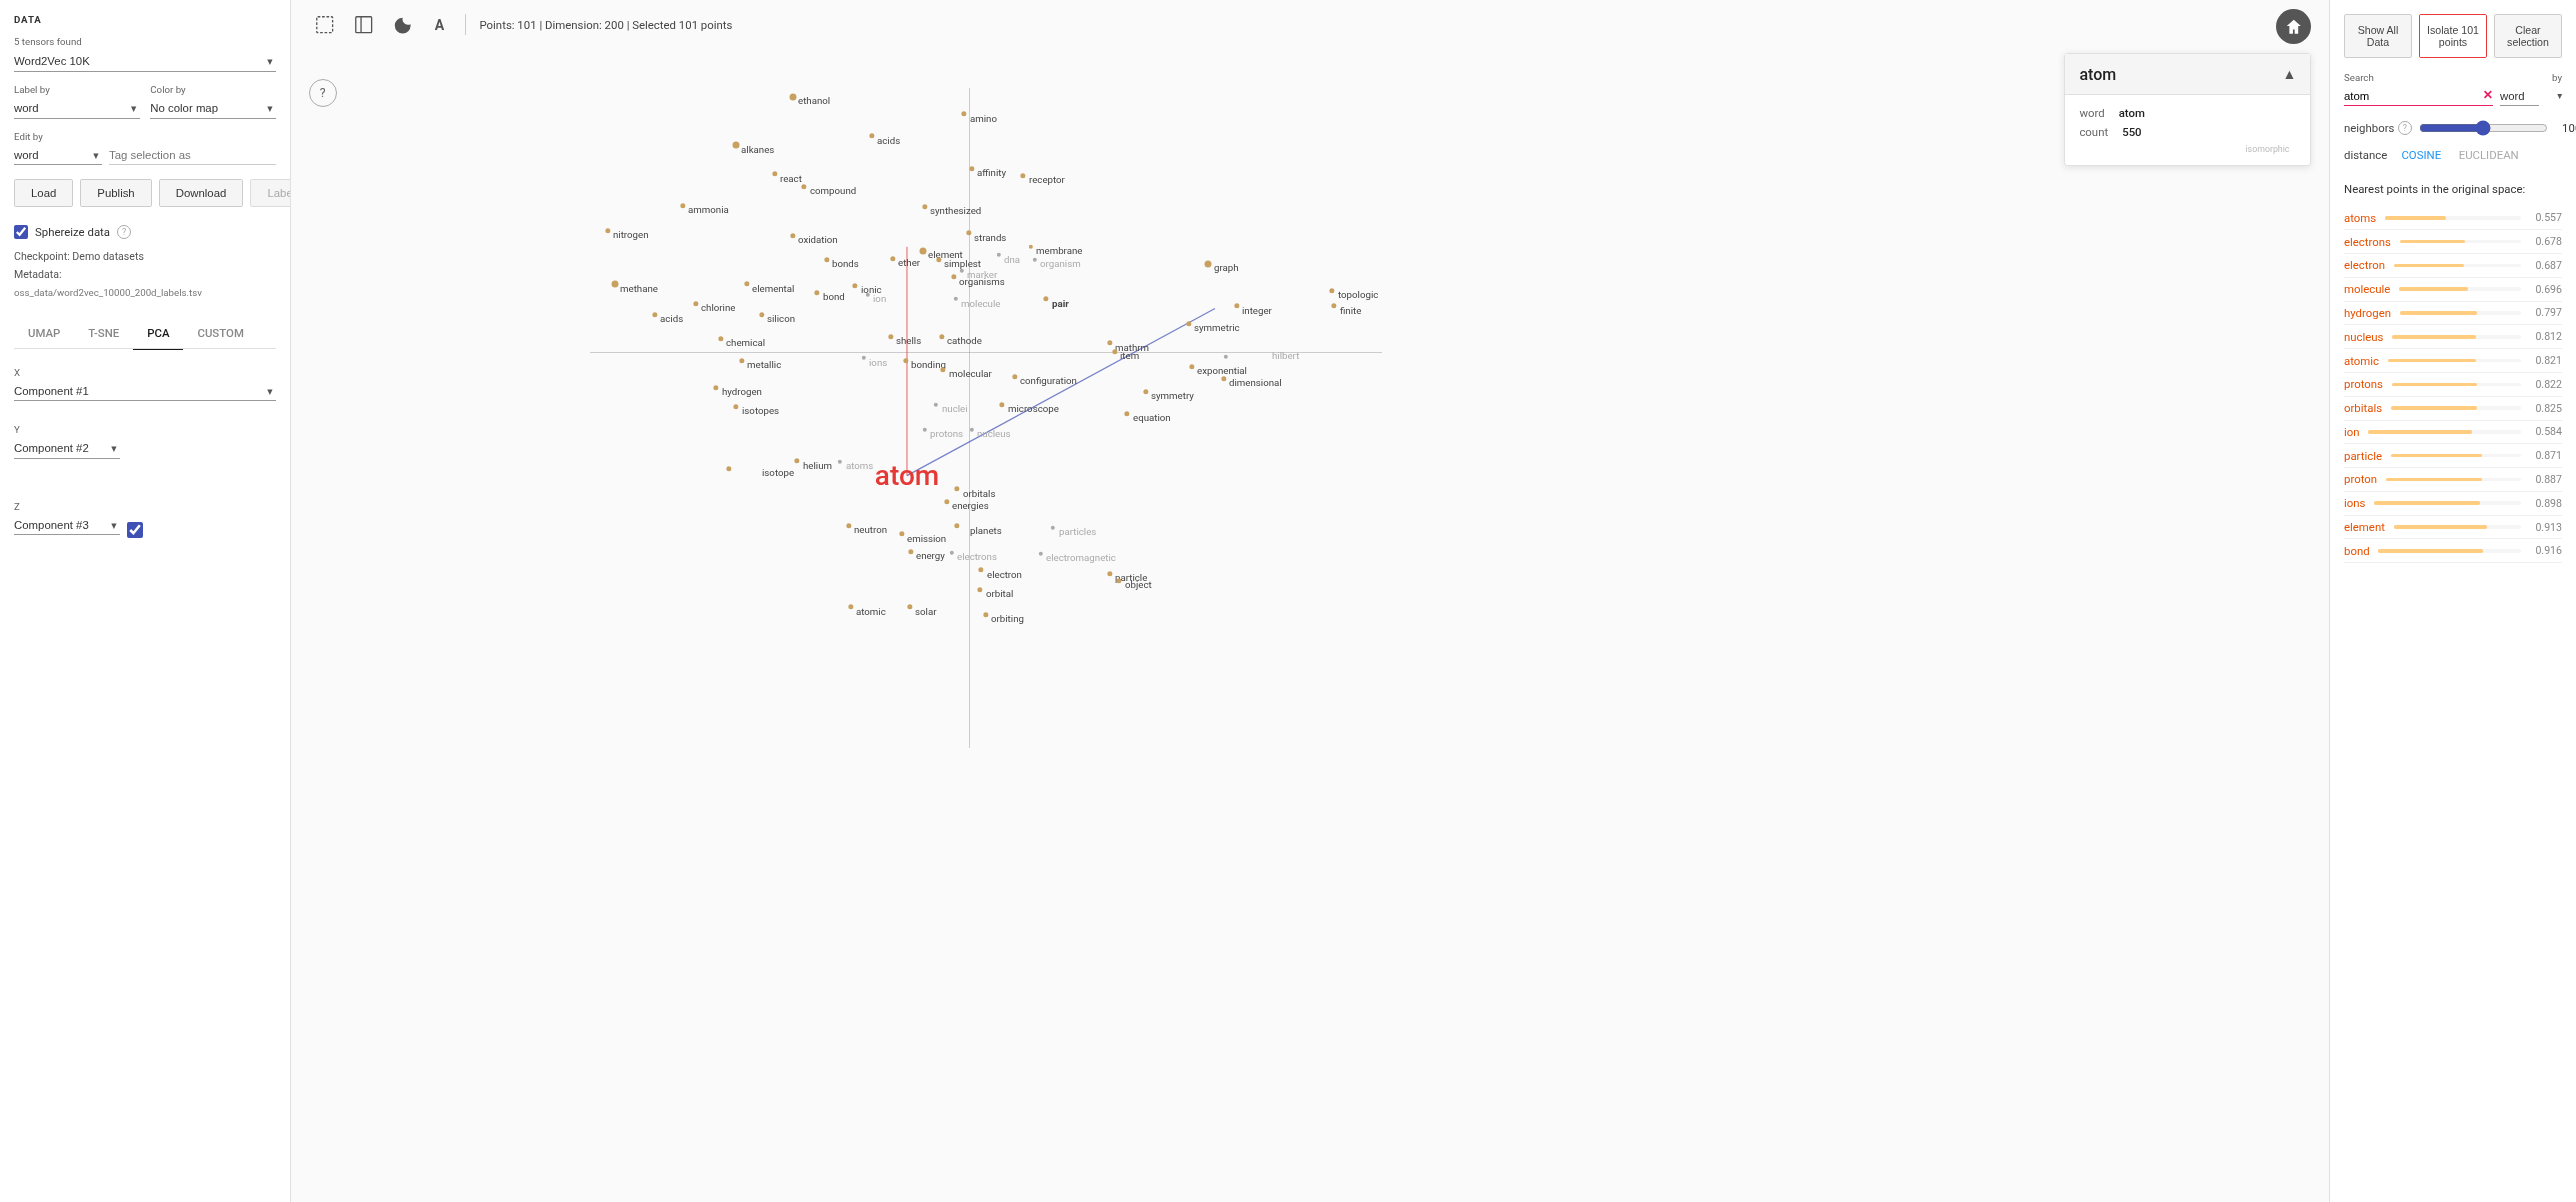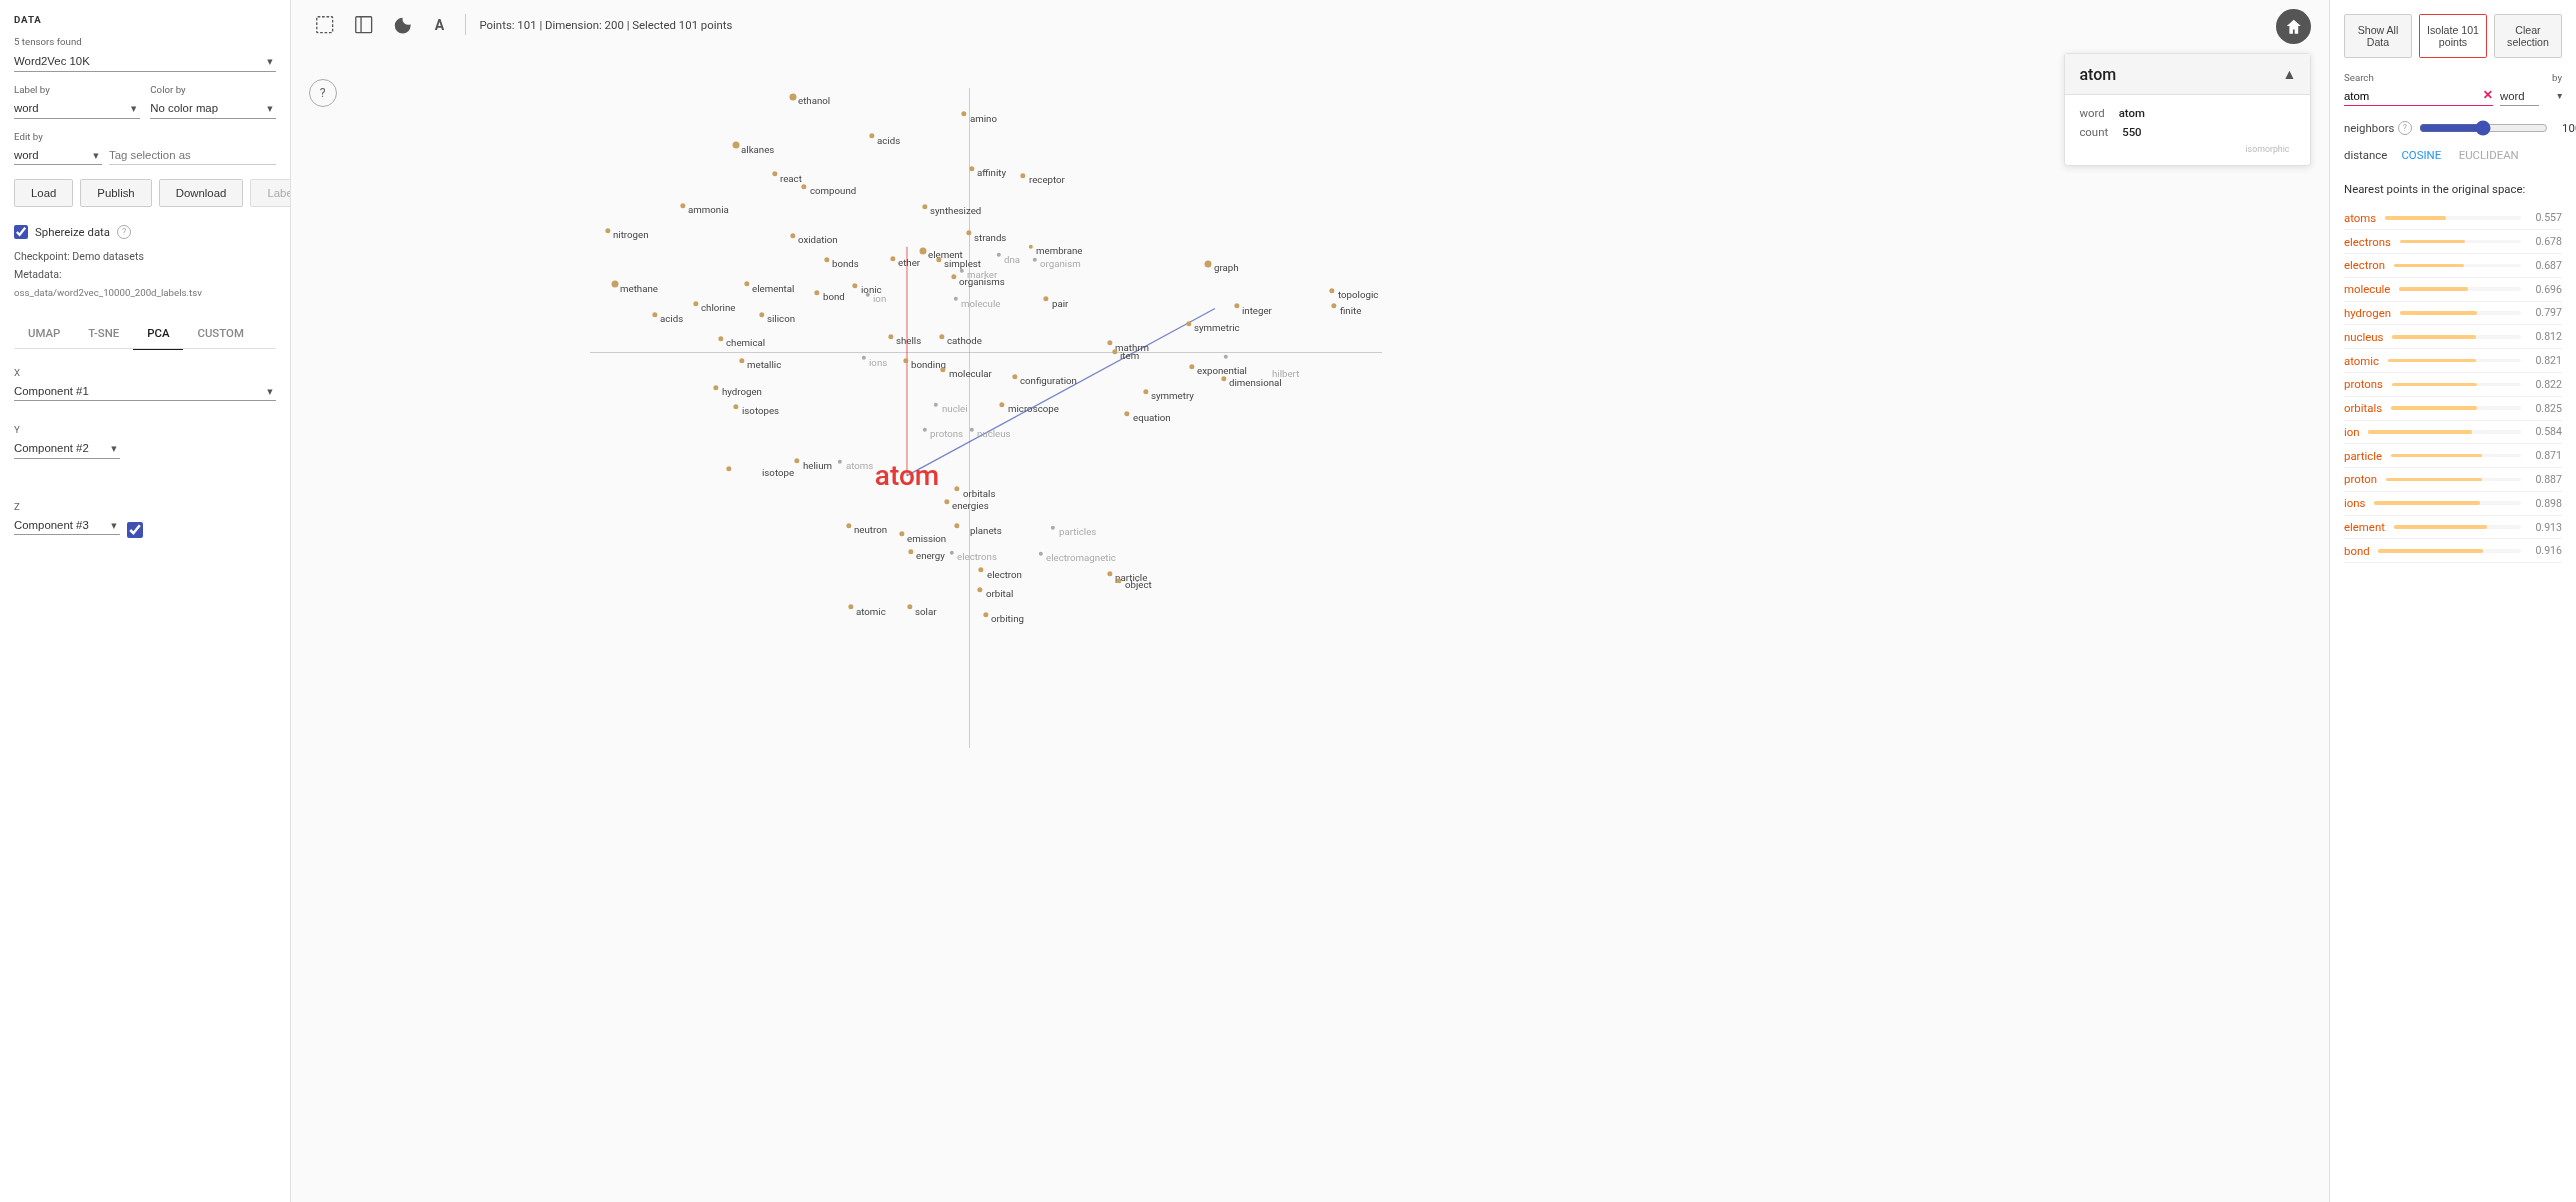--- a/index.html
+++ b/index.html
@@ -716,37 +716,37 @@
       <div class="scatter-label" style="left: 410px; top: 302px; transform: none; color: rgb(68, 68, 68);">chlorine</div>
       <div class="scatter-point" style="left: 526px; top: 293px; width: 5.3px; height: 5.3px; background: rgb(200, 160, 96);"></div>
       <div class="scatter-label" style="left: 532px; top: 291px; transform: none; color: rgb(68, 68, 68);">bond</div>
       <div class="scatter-point" style="left: 364px; top: 315px; width: 5.3px; height: 5.3px; background: rgb(200, 160, 96);"></div>
       <div class="scatter-label" style="left: 369px; top: 313px; transform: none; color: rgb(68, 68, 68);">acids</div>
       <div class="scatter-point" style="left: 471px; top: 315px; width: 5.3px; height: 5.3px; background: rgb(200, 160, 96);"></div>
       <div class="scatter-label" style="left: 476px; top: 313px; transform: none; color: rgb(68, 68, 68);">silicon</div>
       <div class="scatter-point" style="left: 665px; top: 299px; width: 4.4px; height: 4.4px; background: rgb(170, 170, 170);"></div>
       <div class="scatter-label" style="left: 670px; top: 298px; transform: none; color: rgb(170, 170, 170);">molecule</div>
       <div class="scatter-point" style="left: 755px; top: 299px; width: 5.3px; height: 5.3px; background: rgb(200, 160, 96);"></div>
-      <div class="scatter-label" style="left: 761px; top: 298px; transform: none; color: rgb(68, 68, 68);">pair</div>
+      <div class="scatter-label" style="left: 761px; top: 298px; transform: none; color: rgb(68, 68, 68); font-weight: bold;">pair</div>
       <div class="scatter-point" style="left: 946px; top: 306px; width: 5.3px; height: 5.3px; background: rgb(200, 160, 96);"></div>
       <div class="scatter-label" style="left: 951px; top: 305px; transform: none; color: rgb(68, 68, 68);">integer</div>
       <div class="scatter-point" style="left: 898px; top: 324px; width: 5.3px; height: 5.3px; background: rgb(200, 160, 96);"></div>
       <div class="scatter-label" style="left: 903px; top: 322px; transform: none; color: rgb(68, 68, 68);">symmetric</div>
       <div class="scatter-point" style="left: 430px; top: 339px; width: 5.3px; height: 5.3px; background: rgb(200, 160, 96);"></div>
       <div class="scatter-label" style="left: 435px; top: 337px; transform: none; color: rgb(68, 68, 68);">chemical</div>
       <div class="scatter-point" style="left: 600px; top: 337px; width: 5.3px; height: 5.3px; background: rgb(200, 160, 96);"></div>
       <div class="scatter-label" style="left: 605px; top: 335px; transform: none; color: rgb(68, 68, 68);">shells</div>
       <div class="scatter-point" style="left: 651px; top: 337px; width: 5.3px; height: 5.3px; background: rgb(200, 160, 96);"></div>
       <div class="scatter-label" style="left: 656px; top: 335px; transform: none; color: rgb(68, 68, 68);">cathode</div>
       <div class="scatter-point" style="left: 819px; top: 343px; width: 5.3px; height: 5.3px; background: rgb(200, 160, 96);"></div>
       <div class="scatter-label" style="left: 824px; top: 342px; transform: none; color: rgb(68, 68, 68);">mathrm</div>
       <div class="scatter-point" style="left: 824px; top: 352px; width: 5.3px; height: 5.3px; background: rgb(200, 160, 96);"></div>
       <div class="scatter-label" style="left: 829px; top: 350px; transform: none; color: rgb(68, 68, 68);">item</div>
       <div class="scatter-point" style="left: 935px; top: 357px; width: 4.4px; height: 4.4px; background: rgb(170, 170, 170);"></div>
-      <div class="scatter-label" style="left: 940px; top: 368px; transform: none; color: rgb(170, 170, 170); padding-left: 41px;">hilbert</div>
+      <div class="scatter-label" style="left: 940px; top: 350px; transform: none; color: rgb(170, 170, 170); padding-left: 41px;">hilbert</div>
       <div class="scatter-point" style="left: 451px; top: 361px; width: 5.3px; height: 5.3px; background: rgb(200, 160, 96);"></div>
       <div class="scatter-label" style="left: 456px; top: 359px; transform: none; color: rgb(68, 68, 68);">metallic</div>
       <div class="scatter-point" style="left: 573px; top: 358px; width: 4.4px; height: 4.4px; background: rgb(170, 170, 170);"></div>
       <div class="scatter-label" style="left: 578px; top: 357px; transform: none; color: rgb(170, 170, 170);">ions</div>
       <div class="scatter-point" style="left: 615px; top: 361px; width: 5.3px; height: 5.3px; background: rgb(200, 160, 96);"></div>
       <div class="scatter-label" style="left: 620px; top: 359px; transform: none; color: rgb(68, 68, 68);">bonding</div>
       <div class="scatter-point" style="left: 652px; top: 370px; width: 5.3px; height: 5.3px; background: rgb(200, 160, 96);"></div>
       <div class="scatter-label" style="left: 658px; top: 368px; transform: none; color: rgb(68, 68, 68);">molecular</div>
       <div class="scatter-point" style="left: 724px; top: 377px; width: 5.3px; height: 5.3px; background: rgb(200, 160, 96);"></div>
       <div class="scatter-label" style="left: 729px; top: 375px; transform: none; color: rgb(68, 68, 68);">configuration</div>

